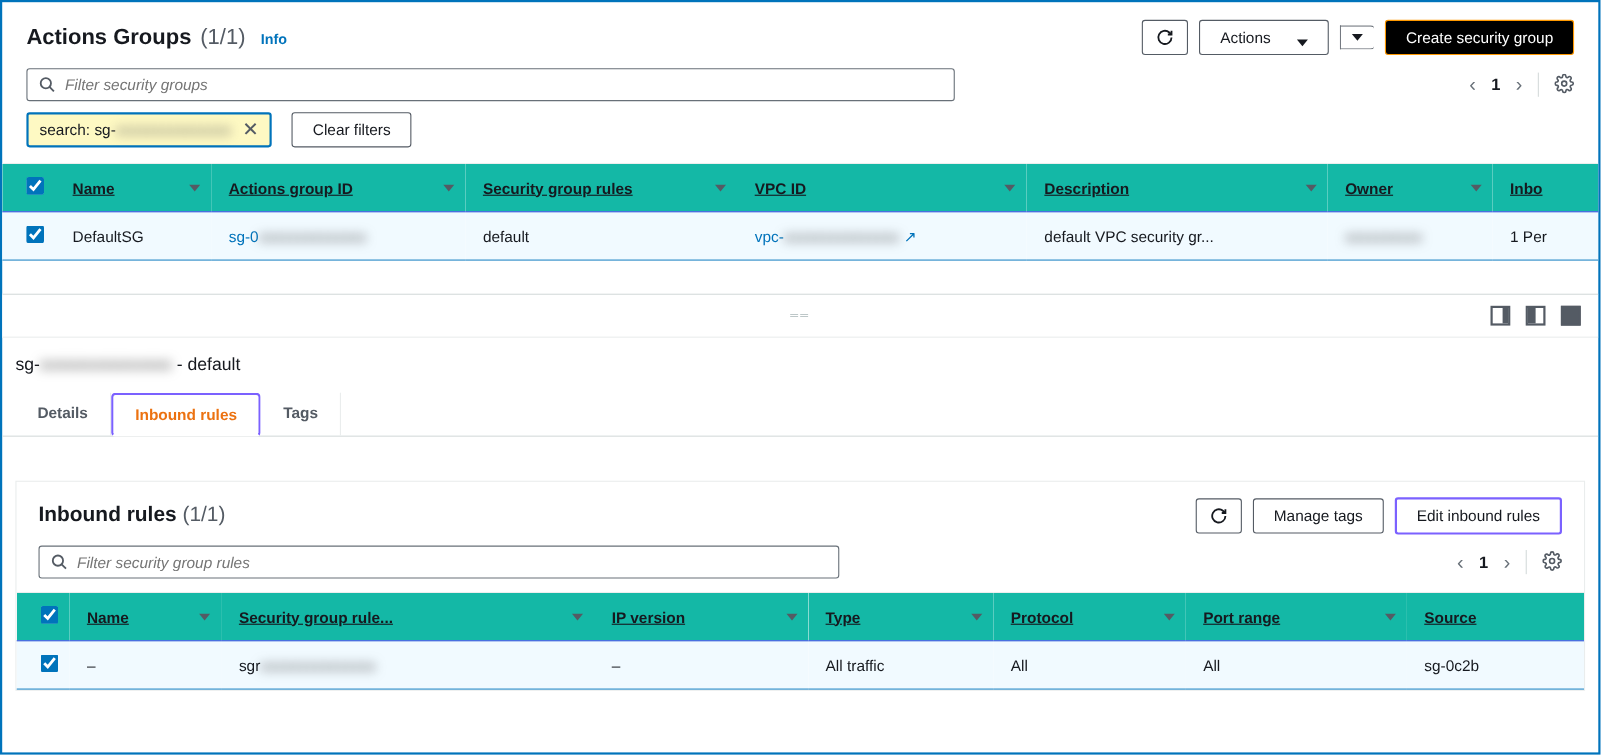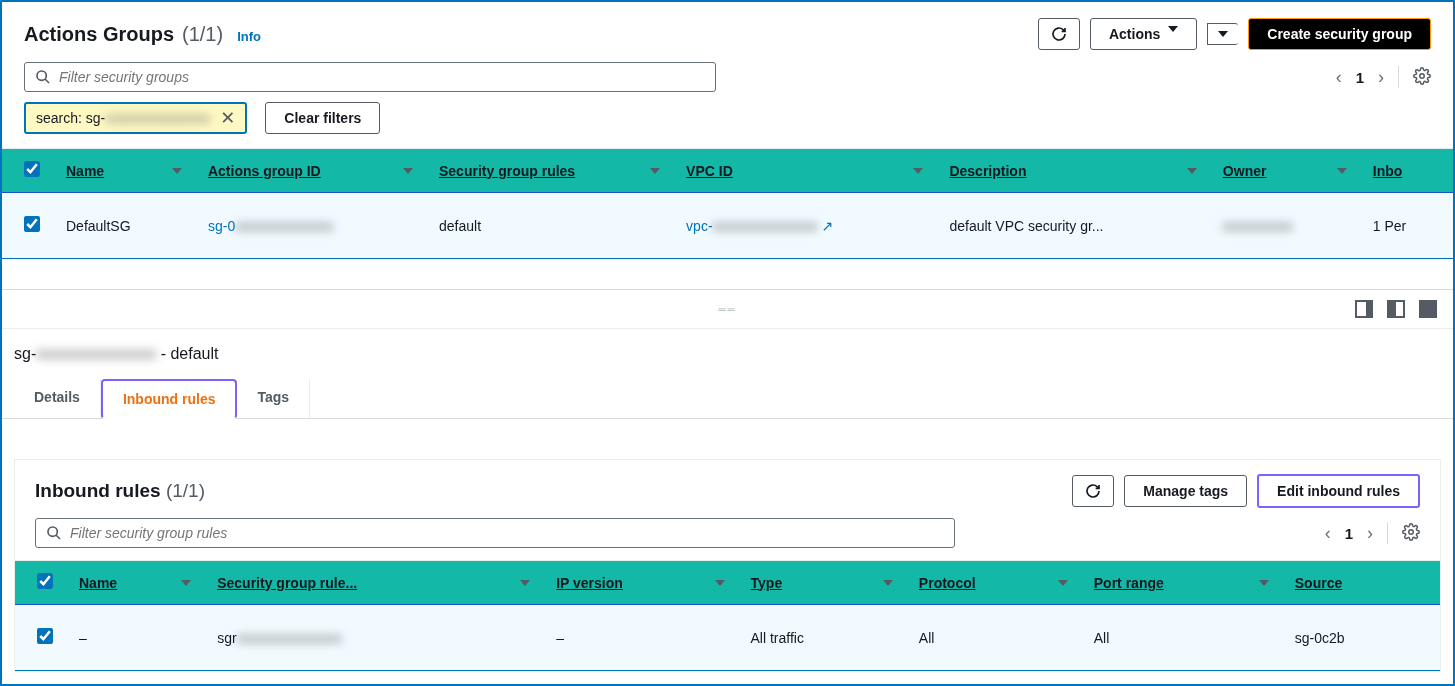--- a/index.html
+++ b/index.html
@@ -23,42 +23,42 @@
 .page-title { font-size: 20px; font-weight: 700; }
 .title-count { font-size: 20px; font-weight: 400; color: #545b64; }
 .info-link { font-size: 13px; color: #0073bb; font-weight: 600; margin-left: 6px; cursor: pointer; }
 .actions-group { display: flex; gap: 10px; align-items: center; }
 .btn {
   border: 1px solid #545b64;
   background: #fff;
   border-radius: 3px;
   padding: 7px 18px;
   font-size: 14px;
-  font-weight: 700;
+  font-weight: 400;
   color: #16191f;
   cursor: pointer;
   display: inline-flex;
-  align-items: flex-start;
-  gap: 8px;
+  align-items: flex-end;
+  gap: 24px;
 }
 .btn.icon-only { padding: 7px 12px; }
 .btn.primary { background: #000000; border-color: #ff9900; color: #fff; }
 .btn-split { display: flex; }
 .btn-split .btn:first-child { border-radius: 3px 0 0 3px; border-right: none; }
 .btn-split .btn:last-child { border-radius: 0 3px 3px 0; padding: 7px 10px; }
 .caret-down { width: 0; height: 0; border-left: 5px solid transparent; border-right: 5px solid transparent; border-top: 6px solid #16191f; }
 .refresh-icon svg { width: 16px; height: 16px; }
 .filter-row { display: flex; align-items: center; justify-content: space-between; padding: 0 22px 10px 22px; gap: 16px; }
 .filter-input-wrap {
   border: 1px solid #687078;
   border-radius: 3px;
   display: flex;
   align-items: center;
   padding: 6px 10px;
-  width: 692px;
+  width: 844px;
 }
 .filter-input-wrap input {
   border: none;
   outline: none;
   font-size: 14px;
   width: 100%;
   font-style: italic;
   color: #687078;
   background: transparent;
 }
@@ -96,21 +96,21 @@
 th .sort-tri {
   position: absolute;
   right: 10px;
   top: 50%;
   transform: translateY(-50%);
   width: 0; height: 0;
   border-left: 5px solid transparent;
   border-right: 5px solid transparent;
   border-top: 6px solid #545b64;
 }
-td { padding: 23px 16px; font-size: 14px; }
+td { padding: 12px 16px; font-size: 14px; }
 tr.selected-row td { background: #f1faff; border-top:1px solid #0073bb; border-bottom:1px solid #0073bb;}
 .checkbox { width: 16px; height: 16px; accent-color: #0073bb; }
 .link { color: #0073bb; }
 .blur { filter: blur(5px); color: #555; }
 .ext-icon { display: inline-block; margin-left: 4px; color:#0073bb; }
 .splitter {
   height: 40px;
   background: #fff;
   border-top: 1px solid #d5dbdb;
   border-bottom: 1px solid #eaeded;
@@ -153,21 +153,21 @@
   display: flex;
   justify-content: space-between;
   align-items: center;
   padding: 14px 20px 10px 20px;
 }
 .panel-title { font-size: 19px; font-weight:700; }
 .panel-title .count { font-weight:400; color:#545b64;}
 .panel-actions { display:flex; gap:10px; align-items:center; }
 .btn.highlight { border:2px solid #7b61ff; }
 .panel-filter-row { display:flex; justify-content:space-between; align-items:center; padding:0 20px 12px 20px; gap:16px;}
-.panel .filter-input-wrap { width: 920px; }
+.panel .filter-input-wrap { width: 728px; }
 .table-wrap { overflow-x: hidden; }
 th.checkbox-col, td.checkbox-col { width: 44px; padding-left: 22px; padding-right:10px;}
 </style>
 </head>
 <body>
 
 <div class="header-bar">
   <div class="title-group">
     <span class="page-title">Actions Groups</span>
     <span class="title-count">(1/1)</span>

